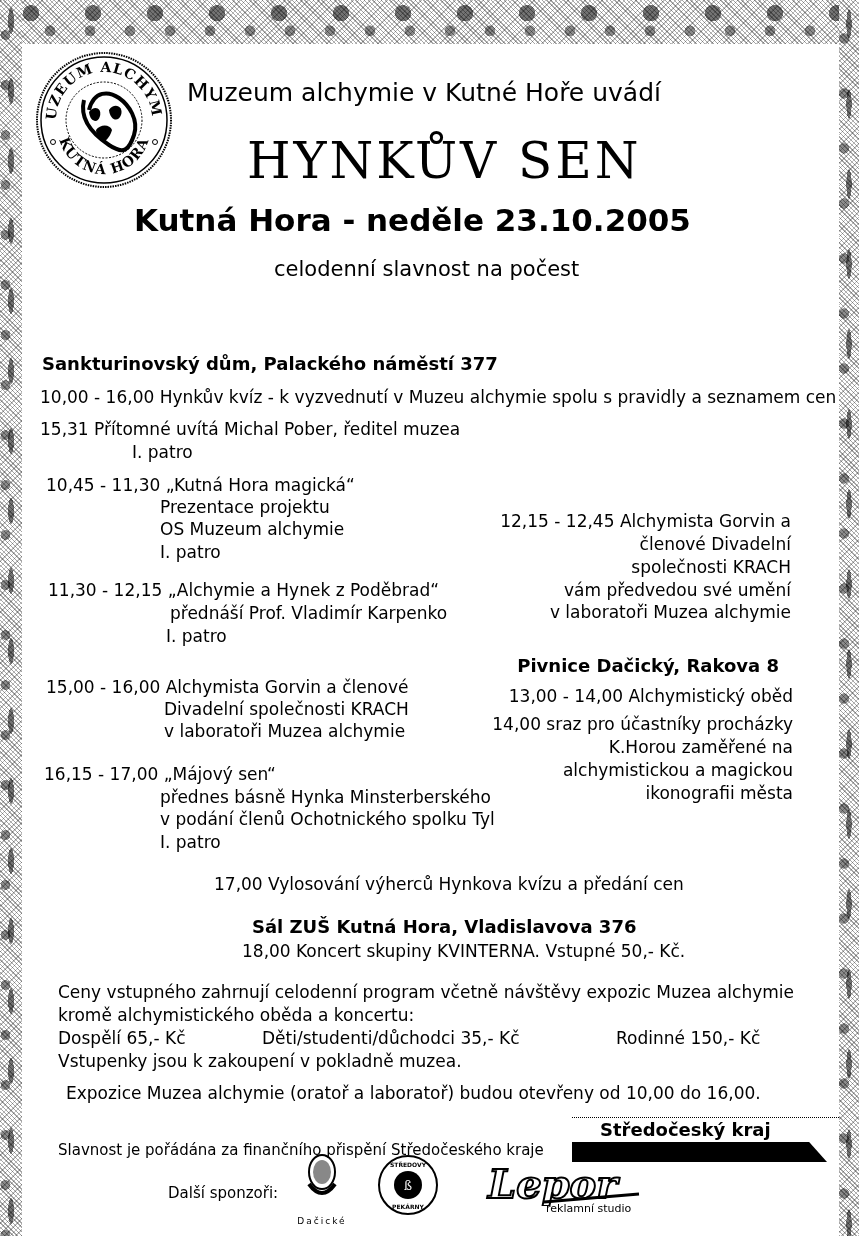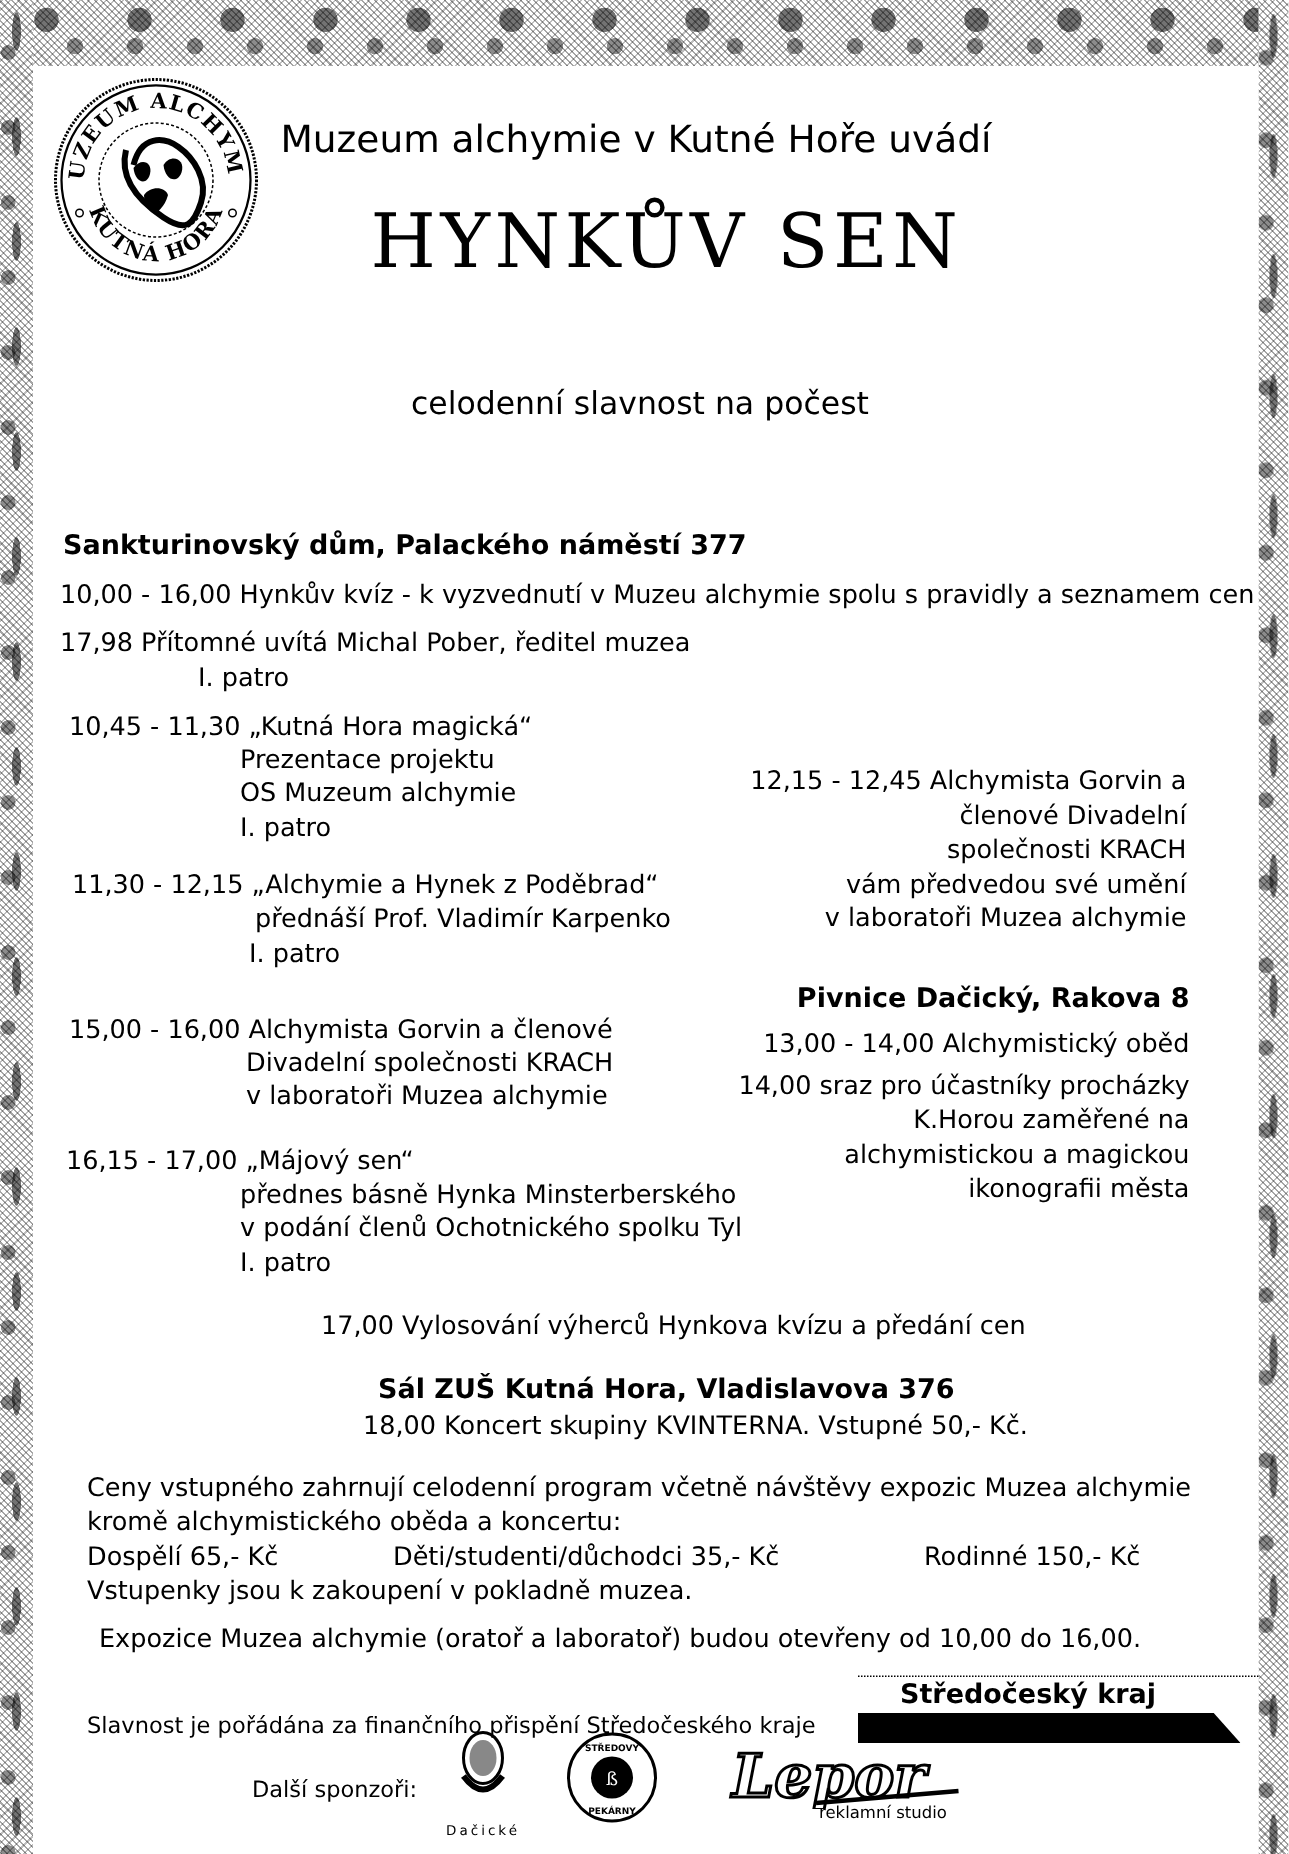--- a/index.html
+++ b/index.html
@@ -73,27 +73,28 @@
       <circle cx="121" cy="92" r="2.5" fill="none" stroke="#000"></circle>
       <path d="M 50 50 C 45 70, 60 85, 75 95 S 95 100, 100 85 C 105 70, 95 55, 85 48 S 60 40, 55 60" fill="none" stroke="#000" stroke-width="4"></path>
       <path d="M 55 62 C 60 55, 68 58, 66 66 C 64 74, 56 72, 55 62 Z" fill="#000"></path>
       <path d="M 75 60 C 80 52, 90 56, 87 65 C 84 73, 76 70, 75 60 Z" fill="#000"></path>
       <path d="M 62 80 C 66 74, 76 74, 78 80 C 76 88, 70 92, 70 92 C 70 92, 62 88, 62 80 Z" fill="#000"></path>
     </svg>
   </div>
 
   <div class="abs title">HYNKŮV SEN</div>
   <div class="abs kicker">Muzeum alchymie v Kutné Hoře uvádí</div>
+  <div class="abs dateline">Kutná Hora - neděle 23.10.2005</div>
   <div class="abs sub1">celodenní slavnost na počest</div>
 
   <div class="abs venue1">Sankturinovský dům, Palackého náměstí 377</div>
 
   <div class="abs t" style="left:18px; top:342px;">10,00 - 16,00 Hynkův kvíz - k vyzvednutí v Muzeu alchymie spolu s pravidly a seznamem cen</div>
 
-  <div class="abs t" style="left:18px; top:374px;">17,98 Přítomné uvítá Michal Pober, ředitel muzea</div>
+  <div class="abs t" style="left:18px; top:374px;">15,31 Přítomné uvítá Michal Pober, ředitel muzea</div>
   <div class="abs t" style="left:110px; top:397px;">I. patro</div>
 
   <div class="abs t" style="left:24px; top:430px;">10,45 - 11,30 „Kutná Hora magická“</div>
   <div class="abs t" style="left:138px; top:452px;">Prezentace projektu</div>
   <div class="abs t" style="left:138px; top:474px;">OS Muzeum alchymie</div>
   <div class="abs t" style="left:138px; top:497px;">I. patro</div>
 
   <div class="abs t" style="left:26px; top:535px;">11,30 - 12,15 „Alchymie a Hynek z Poděbrad“</div>
   <div class="abs t" style="left:148px; top:558px;">přednáší Prof. Vladimír Karpenko</div>
   <div class="abs t" style="left:144px; top:581px;">I. patro</div>
@@ -106,21 +107,21 @@
   <div class="abs t" style="left:138px; top:742px;">přednes básně Hynka Minsterberského</div>
   <div class="abs t" style="left:138px; top:764px;">v podání členů Ochotnického spolku Tyl</div>
   <div class="abs t" style="left:138px; top:787px;">I. patro</div>
 
   <div class="abs t" style="right:48px; top:466px; text-align:right;">12,15 - 12,45 Alchymista Gorvin a</div>
   <div class="abs t" style="right:48px; top:489px;">členové Divadelní</div>
   <div class="abs t" style="right:48px; top:512px;">společnosti KRACH</div>
   <div class="abs t" style="right:48px; top:535px;">vám předvedou své umění</div>
   <div class="abs t" style="right:48px; top:557px;">v laboratoři Muzea alchymie</div>
 
-  <div class="abs b" style="right:46px; top:611px; font-size:18px;">Pivnice Dačický, Rakova 8</div>
+  <div class="abs b" style="right:60px; top:611px; font-size:18px;">Pivnice Dačický, Rakova 8</div>
   <div class="abs t" style="right:46px; top:641px;">13,00 - 14,00 Alchymistický oběd</div>
   <div class="abs t" style="right:46px; top:669px;">14,00 sraz pro účastníky procházky</div>
   <div class="abs t" style="right:46px; top:692px;">K.Horou zaměřené na</div>
   <div class="abs t" style="right:46px; top:715px;">alchymistickou a magickou</div>
   <div class="abs t" style="right:46px; top:738px;">ikonografii města</div>
 
   <div class="abs t" style="left:192px; top:829px;">17,00  Vylosování výherců Hynkova kvízu a předání cen</div>
   <div class="abs b" style="left:230px; top:872px; font-size:18px;">Sál ZUŠ Kutná Hora, Vladislavova 376</div>
   <div class="abs t" style="left:220px; top:896px;">18,00 Koncert skupiny KVINTERNA. Vstupné 50,- Kč.</div>
 

